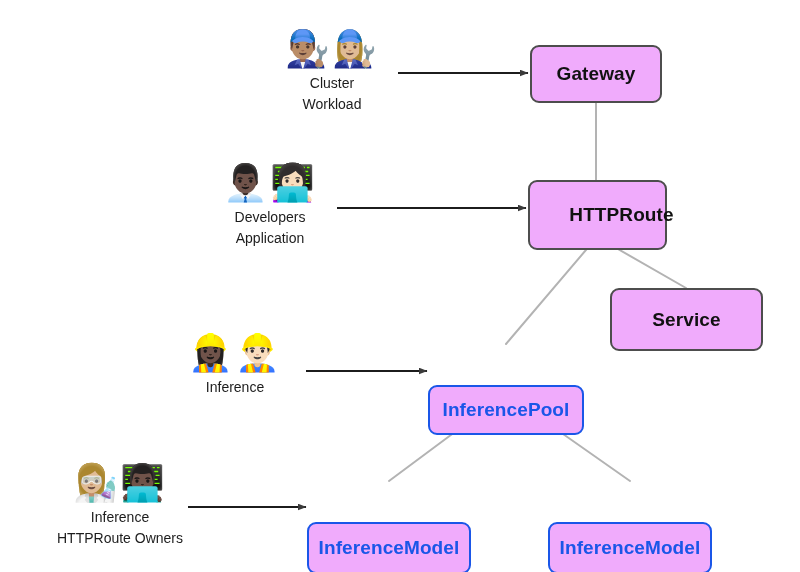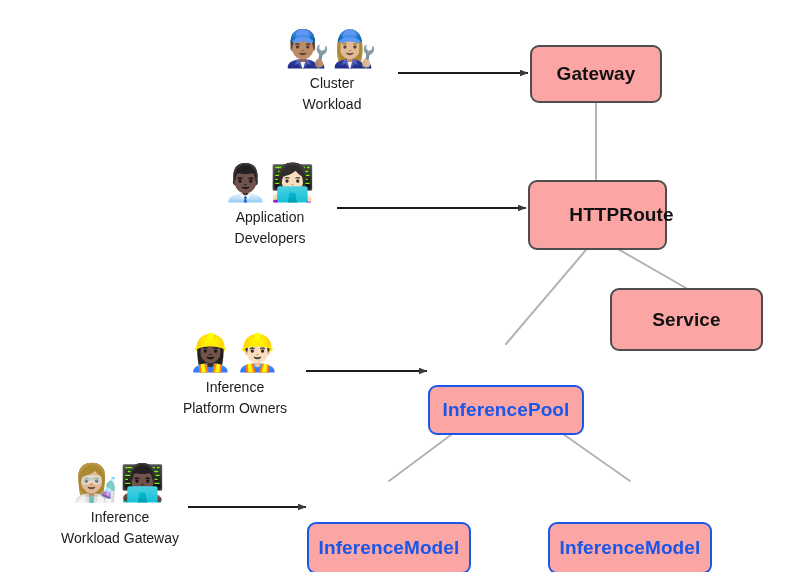--- a/index.html
+++ b/index.html
@@ -24,21 +24,21 @@
     pointer-events: none;
   }
 
   
   .node {
     position: absolute;
     box-sizing: border-box;
     display: flex;
     align-items: center;
     justify-content: center;
-    background: #fca5a5;
+    background: #f0abfc;
     border-radius: 9px;
     font-weight: bold;
     letter-spacing: .1px;
     z-index: 3;
   }
   .node.gray {
     border: 2px solid #4d4d4d;
     color: #111111;
     font-size: 19px;
   }
@@ -120,33 +120,32 @@
       <div class="persona" style="left: 237px; top: 28px;">
         <div class="faces">👨🏽‍🔧👩🏼‍🔧</div>
         <div class="caption">
           <span>Cluster</span>
           <span>Workload</span>
         </div>
       </div>
       <div class="persona" style="left: 175px; top: 162px;">
         <div class="faces">👨🏿‍💼👩🏻‍💻</div>
         <div class="caption">
+          <span>Developers</span>
           <span>Application</span>
-          <span>Developers</span>
         </div>
       </div>
       <div class="persona" style="left: 140px; top: 332px;">
         <div class="faces">👷🏿‍♀️👷🏻‍♂️</div>
         <div class="caption">
           <span>Inference</span>
-          <span>Platform Owners</span>
         </div>
       </div>
       <div class="persona" style="left: 25px; top: 462px;">
         <div class="faces">👩🏼‍🔬👨🏿‍💻</div>
         <div class="caption">
           <span>Inference</span>
-          <span>Workload Gateway</span>
+          <span>HTTPRoute Owners</span>
         </div>
       </div>
     </div>
 
 </div>
 
 </body></html>

